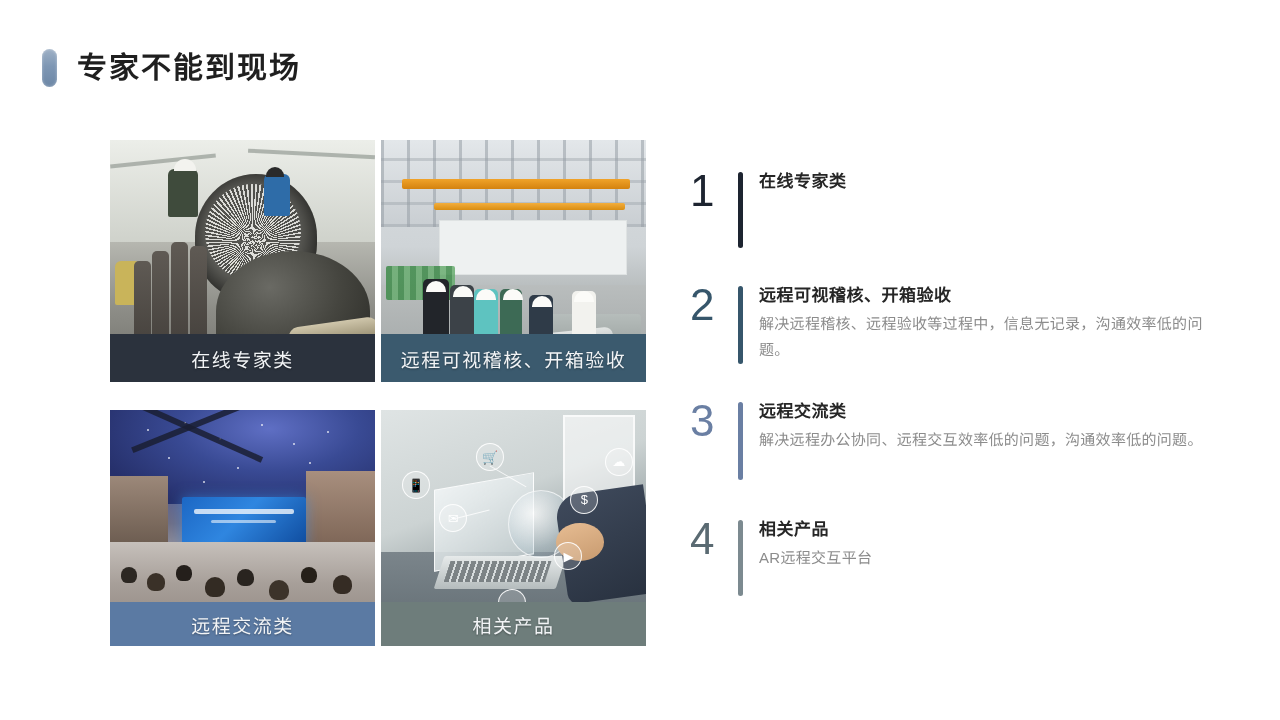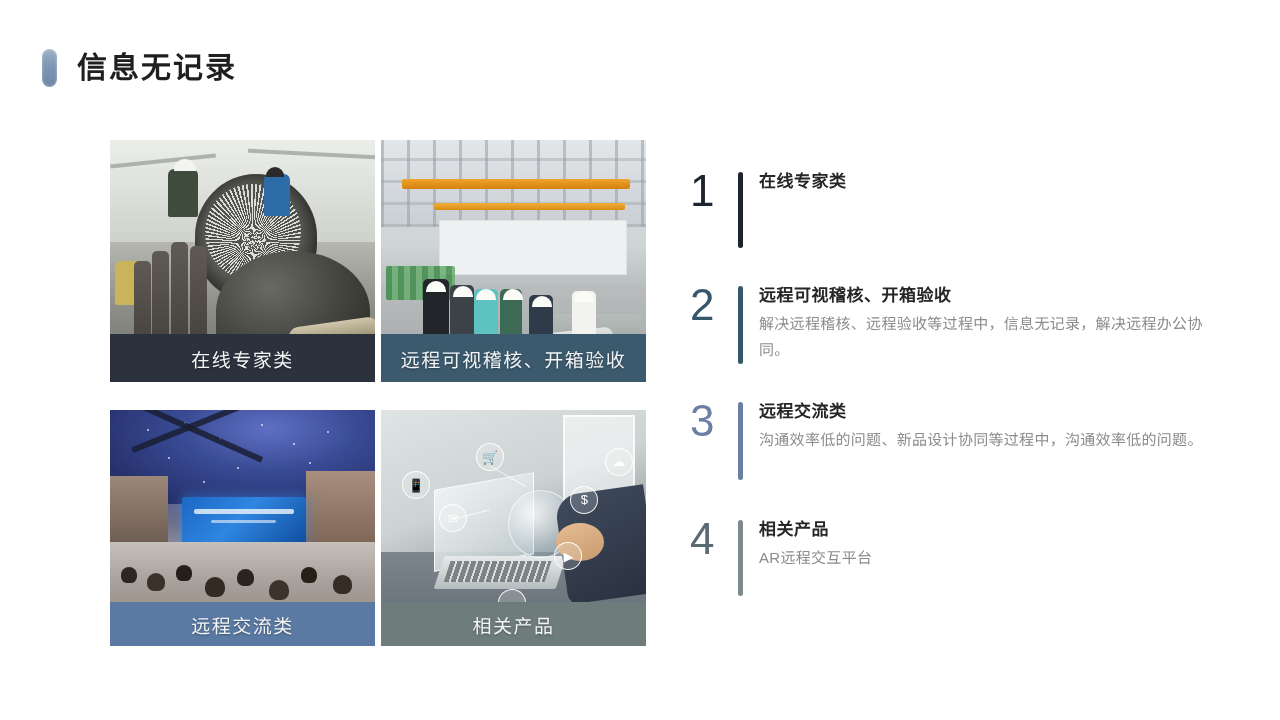--- a/index.html
+++ b/index.html
@@ -160,21 +160,21 @@
   .h{font-size:17px;font-weight:bold;color:#262626;letter-spacing:.5px;line-height:24px;}
   .d{font-size:15px;color:#8c8c8c;line-height:26px;margin-top:3px;letter-spacing:.3px;}
 </style>
 </head>
 <body>
 
 <div class="slide">
 
   <div class="title-row">
     <div class="title-bullet"></div>
-    <div class="title-text">信息无记录</div>
+    <div class="title-text">专家不能到现场</div>
   </div>
 
   <div class="grid">
 
     <div class="tile t1">
       <div class="photo">
         <div class="sc1">
           <div class="wall"></div>
           <div class="beam" style="left:0;top:8%;width:40%;transform:rotate(-6deg);"></div>
           <div class="beam" style="left:52%;top:5%;width:48%;transform:rotate(3deg);"></div>
@@ -301,30 +301,30 @@
       <div class="txt">
         <div class="h">在线专家类</div>
       </div>
     </div>
 
     <div class="item i2">
       <div class="num">2</div>
       <div class="bar"></div>
       <div class="txt">
         <div class="h">远程可视稽核、开箱验收</div>
-        <div class="d">解决远程稽核、远程验收等过程中，信息无记录，解决远程办公协同。</div>
+        <div class="d">解决远程稽核、远程验收等过程中，信息无记录，沟通效率低的问题。</div>
       </div>
     </div>
 
     <div class="item i3">
       <div class="num">3</div>
       <div class="bar"></div>
       <div class="txt">
         <div class="h">远程交流类</div>
-        <div class="d">沟通效率低的问题、新品设计协同等过程中，沟通效率低的问题。</div>
+        <div class="d">解决远程办公协同、远程交互效率低的问题，沟通效率低的问题。</div>
       </div>
     </div>
 
     <div class="item i4">
       <div class="num">4</div>
       <div class="bar"></div>
       <div class="txt">
         <div class="h">相关产品</div>
         <div class="d">AR远程交互平台</div>
       </div>

